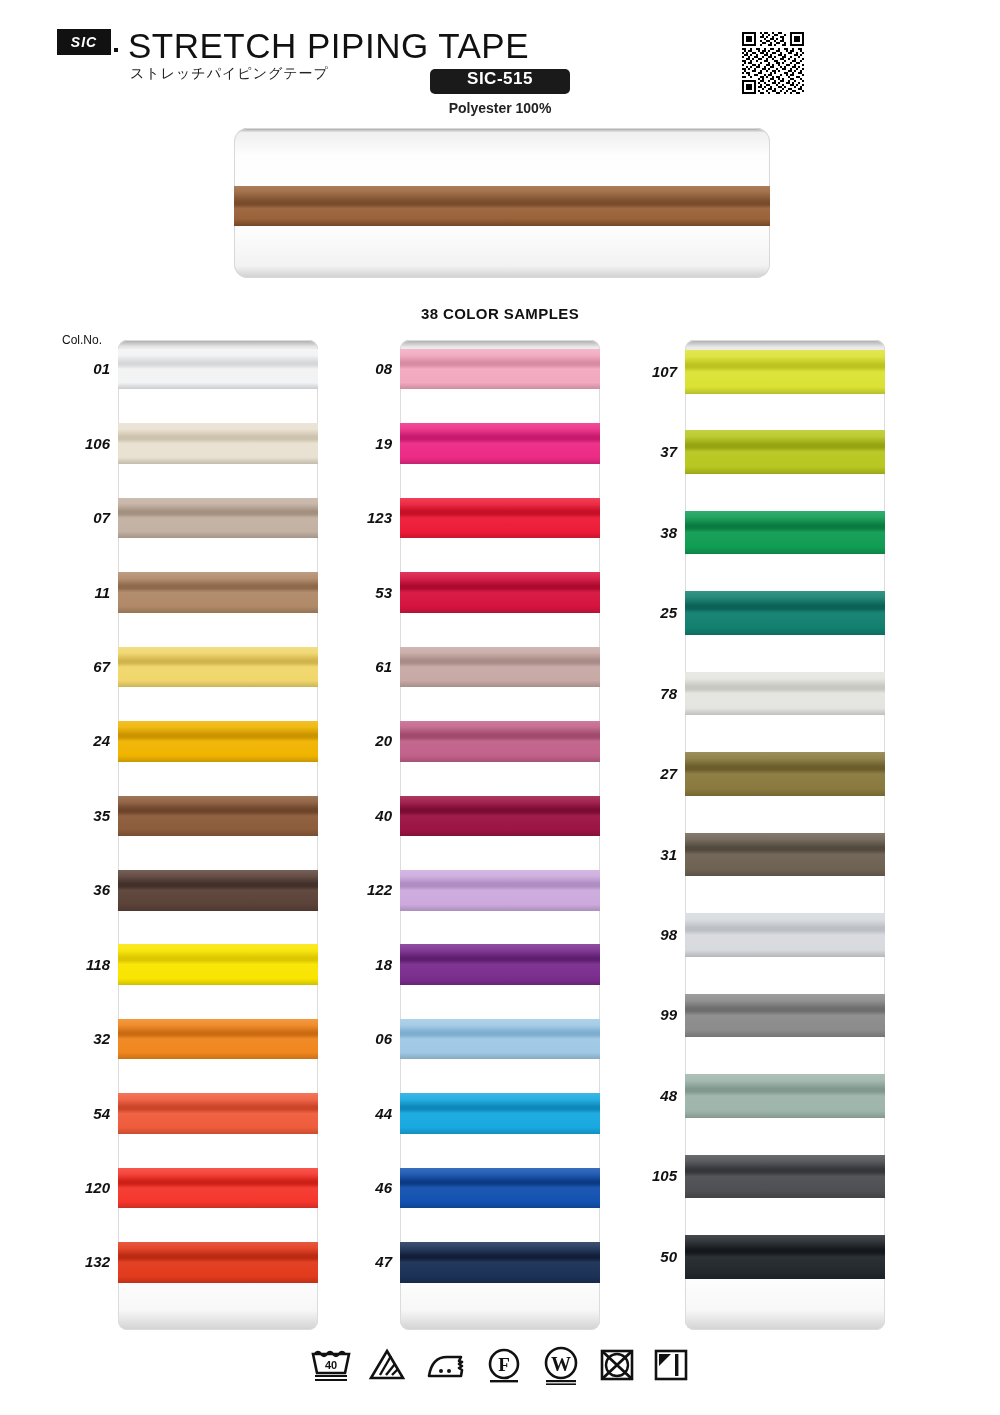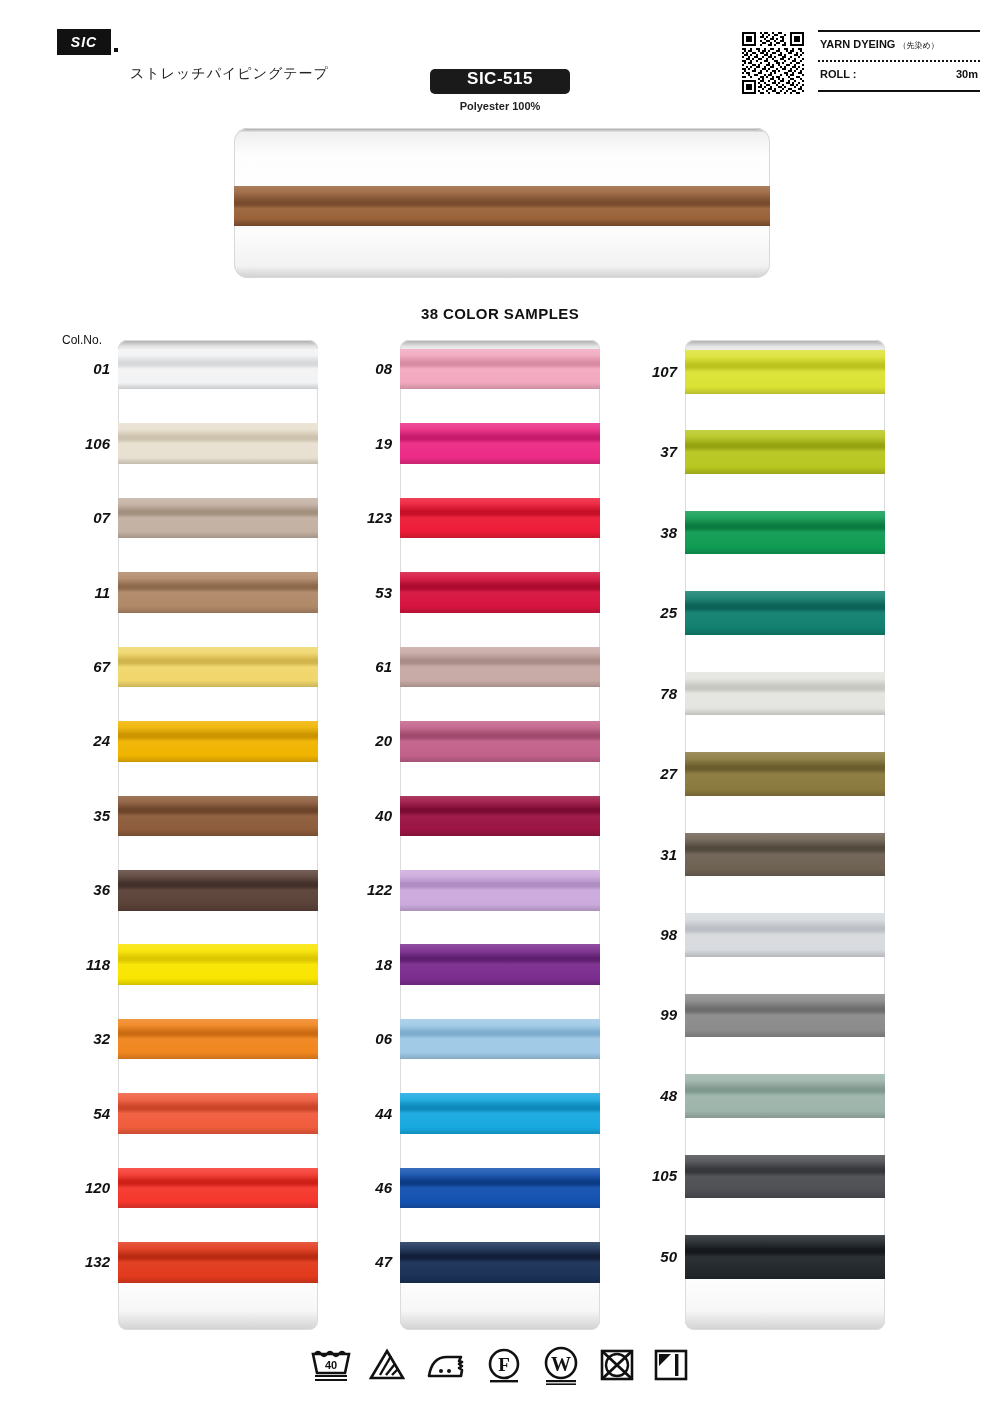--- a/index.html
+++ b/index.html
@@ -49,21 +49,21 @@
     position: absolute; left: 430px; top: 69px;
     width: 140px; height: 25px;
     background: #1a1a1a; border-radius: 5px;
     display: flex; justify-content: center;
   }
   .code-badge span {
     color: #fff; font-weight: bold; font-size: 17px; letter-spacing: 0.5px;
   }
   .material {
     position: absolute; left: 430px; top: 100px; width: 140px;
-    text-align: center; font-size: 11px; font-weight: bold; color: #222;
+    text-align: center; font-size: 14px; font-weight: bold; color: #222;
   }
 
   
   .qr { position: absolute; left: 742px; top: 32px; width: 62px; height: 62px; }
   .qr svg { display: block; }
 
   .infobox { position: absolute; left: 818px; top: 30px; width: 162px; height: 62px; }
   .infobox .rule-top, .infobox .rule-bot {
     position: absolute; left: 0; width: 162px; height: 2px; background: #111;
   }
@@ -147,20 +147,21 @@
 </head>
 <body>
 
 <div class="header">
 
   <div class="logo">
     <span class="logo-text">SIC</span>
   </div>
   <div class="logo-dot"></div>
 
+  <div class="title-main">STRETCH PIPING TAPE</div>
   <div class="title-sub">ストレッチパイピングテープ</div>
 
   <div class="code-badge">
     <span>SIC-515</span>
   </div>
   <div class="material">Polyester 100%</div>
 
   <div class="qr">
     <svg width="62" height="62" viewBox="0 0 31 31" shape-rendering="crispEdges">
       <rect width="31" height="31" fill="#fff"></rect>
@@ -391,33 +392,20 @@
         <rect x="9" y="30" width="2" height="1"></rect>
           <rect x="13" y="30" width="1" height="1"></rect>
           <rect x="17" y="30" width="2" height="1"></rect>
           <rect x="21" y="30" width="1" height="1"></rect>
         <rect x="24" y="30" width="1" height="1"></rect>
           <rect x="27" y="30" width="2" height="1"></rect>
       </g>
     </svg>
   </div>
 
-  <div class="infobox">
-    <div class="rule-top"></div>
-    <div class="row-yarn">
-      <span>YARN DYEING</span>
-      <span class="jp">（先染め）</span>
-    </div>
-    <div class="rule-dot"></div>
-    <div class="row-roll">
-      <span>ROLL :</span>
-      <span>30m</span>
-    </div>
-    <div class="rule-bot"></div>
-  </div>
 </div>
 
 <div class="hero">
   <div class="hero-tape" id="hero-tape" style="background: linear-gradient(rgb(172, 126, 93) 0%, rgb(164, 114, 77) 14%, rgb(120, 76, 44) 40%, rgb(120, 76, 44) 47%, rgb(159, 106, 67) 56%, rgb(154, 98, 57) 82%, rgb(111, 71, 41) 100%);"></div>
 </div>
 
 <div class="section-title">38 COLOR SAMPLES</div>
 <div class="colno-label">Col.No.</div>
 
 <div class="col col-1" id="col-0">

